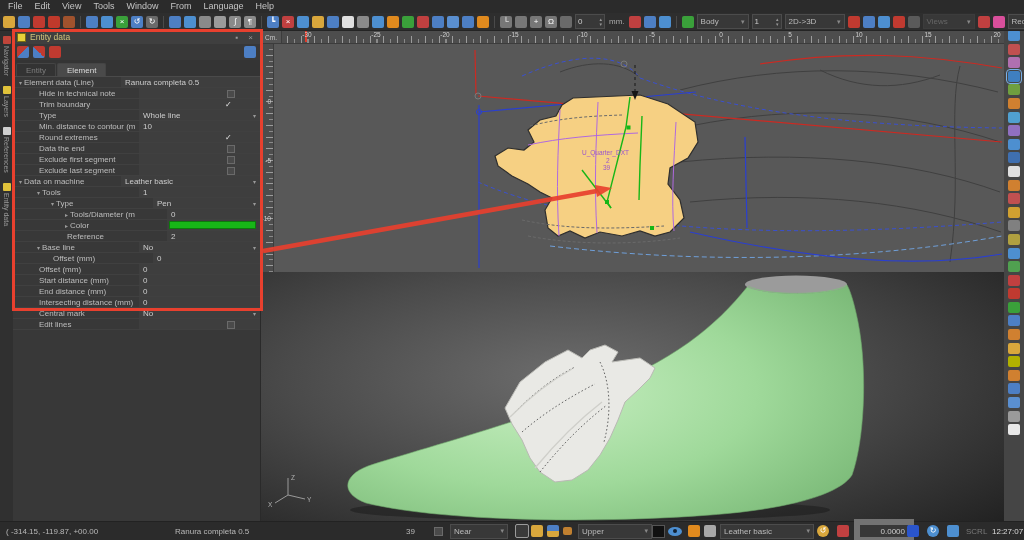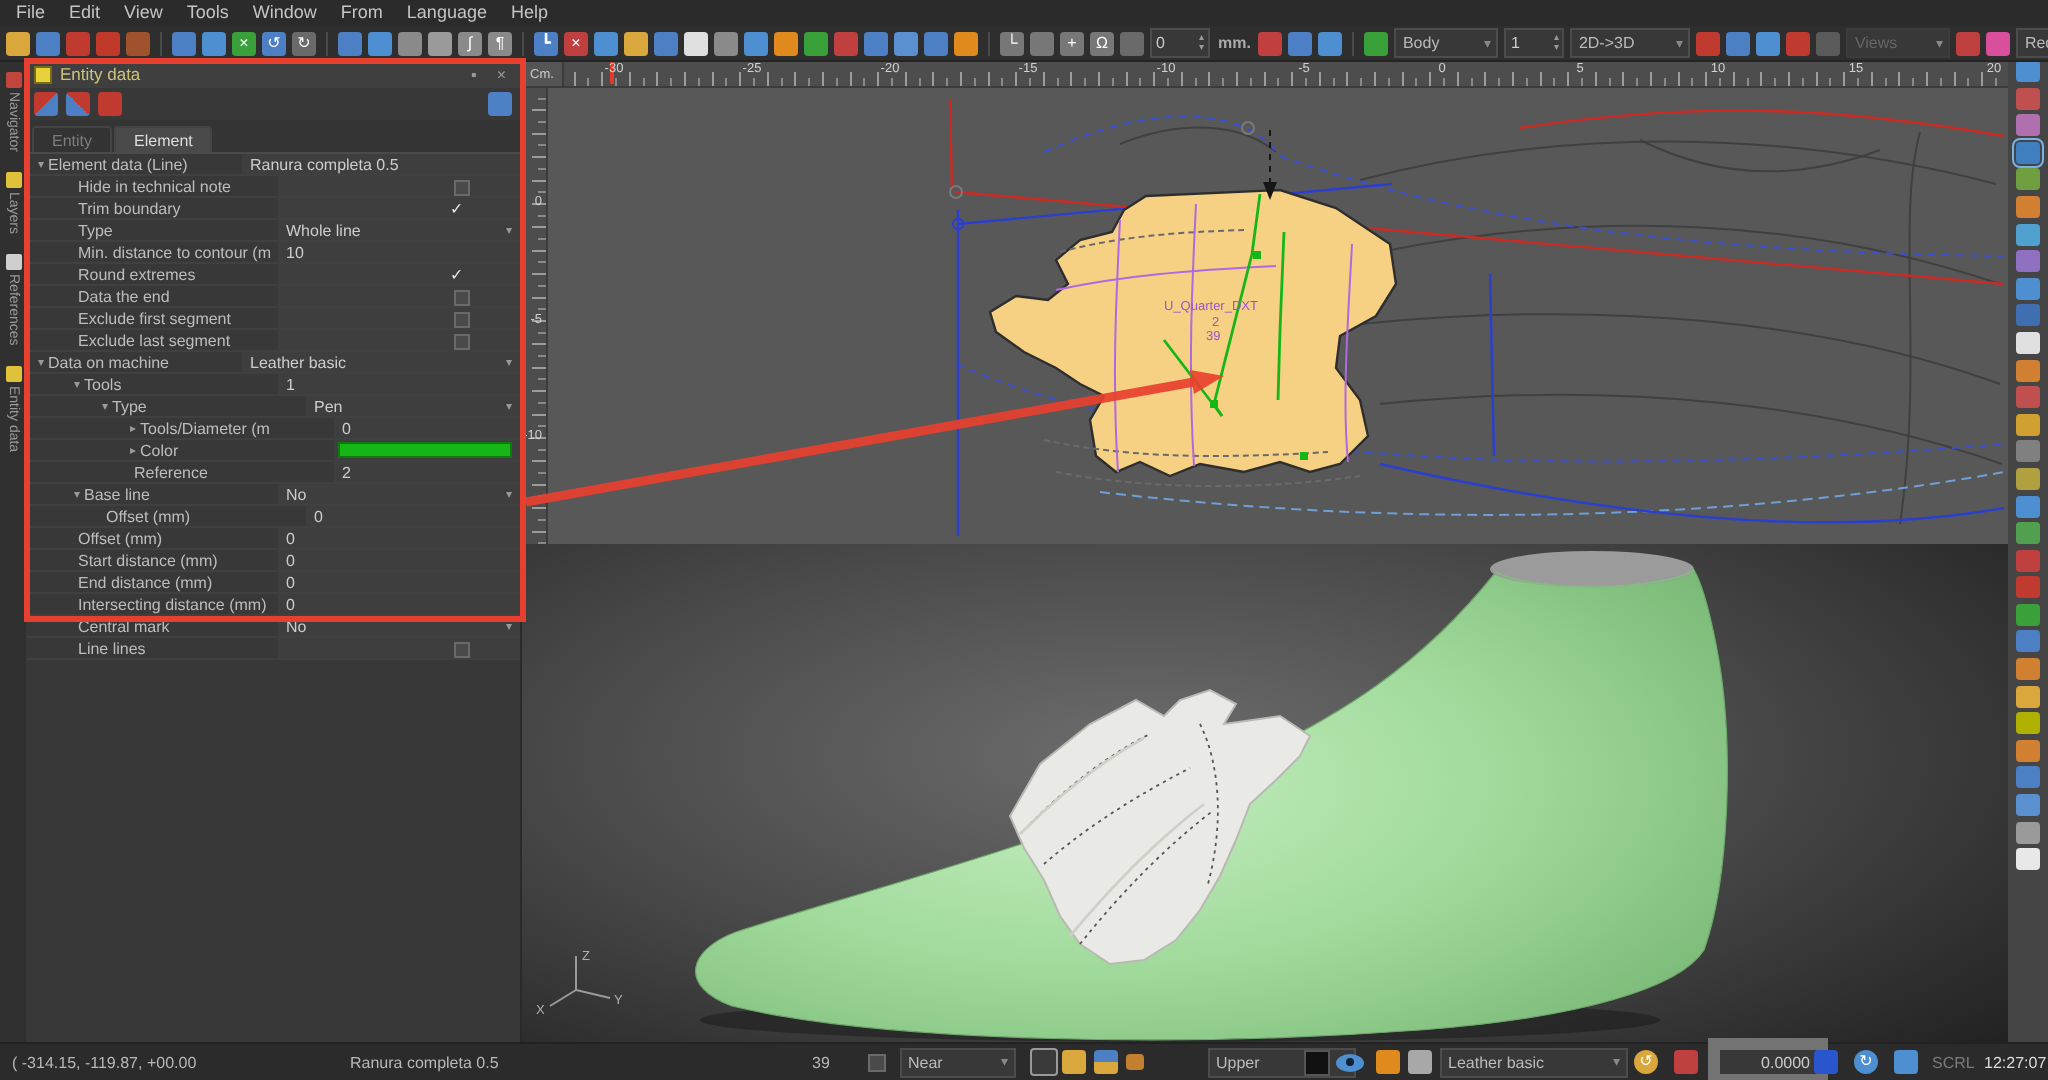--- a/index.html
+++ b/index.html
@@ -16,21 +16,21 @@
   .chip{width:12px;height:12px;border-radius:2px;display:flex;align-items:center;justify-content:center;
         font-size:8px;color:#fff;line-height:12px;margin:0 1px;}
   .tb-sep{width:1px;height:12px;background:#4a4a4a;margin:0 3px;}
   .tb-dd{height:13px;background:#383838;border:1px solid #4c4c4c;font-size:8px;color:#bbb;
          display:flex;align-items:center;justify-content:space-between;padding:0 3px;margin:0 1px;}
   .tb-dd .ddc{color:#888;margin-left:3px;font-size:7px;}
   .tb-dd.dis{color:#666;border-color:#3c3c3c;}
   .tb-spin{height:13px;width:24px;background:#383838;border:1px solid #4c4c4c;font-size:8px;color:#ccc;
            display:flex;align-items:center;justify-content:space-between;padding:0 2px;margin:0 1px;}
   .tb-spin .spa{font-size:5px;color:#999;line-height:5px;display:flex;flex-direction:column;}
-  .tb-lbl{font-size:8px;color:#aaa;margin:0 2px;font-weight:bold;}
+  .tb-lbl{font-size:8px;color:#aaa;margin:0 2px;}
   .w44{width:44px}.w52{width:52px}.w86{width:86px}
   
   .side-strip{position:absolute;left:0;top:30px;width:13px;bottom:18px;background:#303030;z-index:4;
               display:flex;flex-direction:column;align-items:center;padding-top:6px;gap:10px;}
   .v-tab{display:flex;flex-direction:column;align-items:center;gap:2px;}
   .v-tab .sq{width:8px;height:8px;border-radius:1px;}
   .v-tab .vt{writing-mode:vertical-rl;font-size:7px;color:#9a9a9a;letter-spacing:0;}
   
   .left-panel{position:absolute;left:13px;top:30px;width:247px;bottom:18px;background:#383838;
               border-right:1px solid #2a2a2a;z-index:4;display:flex;flex-direction:column;}
@@ -799,21 +799,21 @@
           <span class="gval">
             <span>No</span>
 
             <span class="caret">▾</span>
           </span>
         </div>
         <div class="grow">
           <span class="glabel i1">
             <span class="glabel-in" style="display:flex;align-items:center">
             <span class="arr"></span>
-            <span>Line lines</span>
+            <span>Edit lines</span>
             </span>
           </span>
           <span class="gval">
             <span></span>
 
             <span class="box"></span>
 
           </span>
         </div>
       </div>
@@ -1023,21 +1023,21 @@
       </span>
     <span class="sb" style="left:530px">
         <span class="chip" style="background:#d9a73c"></span>
       </span>
     <span class="sb" style="left:546px">
         <span class="chip" style="background:linear-gradient(180deg,#4d7fc4 50%,#d9a73c 50%)"></span>
       </span>
     <span class="sb" style="left:562px">
         <span class="chip" style="background:#c08030;width:9px;height:8px"></span>
       </span>
-    <span class="sb" style="left:604px">
+    <span class="sb" style="left:578px">
         <span class="sb-dd" style="width:66px">
           <span>Upper</span>
           <span class="ddc">▾</span>
         </span>
       </span>
     <span class="sb" style="left:652px">
         <span class="sb-swatch"></span>
       </span>
     <span class="sb" style="left:668px">
         <span class="eye"></span>

